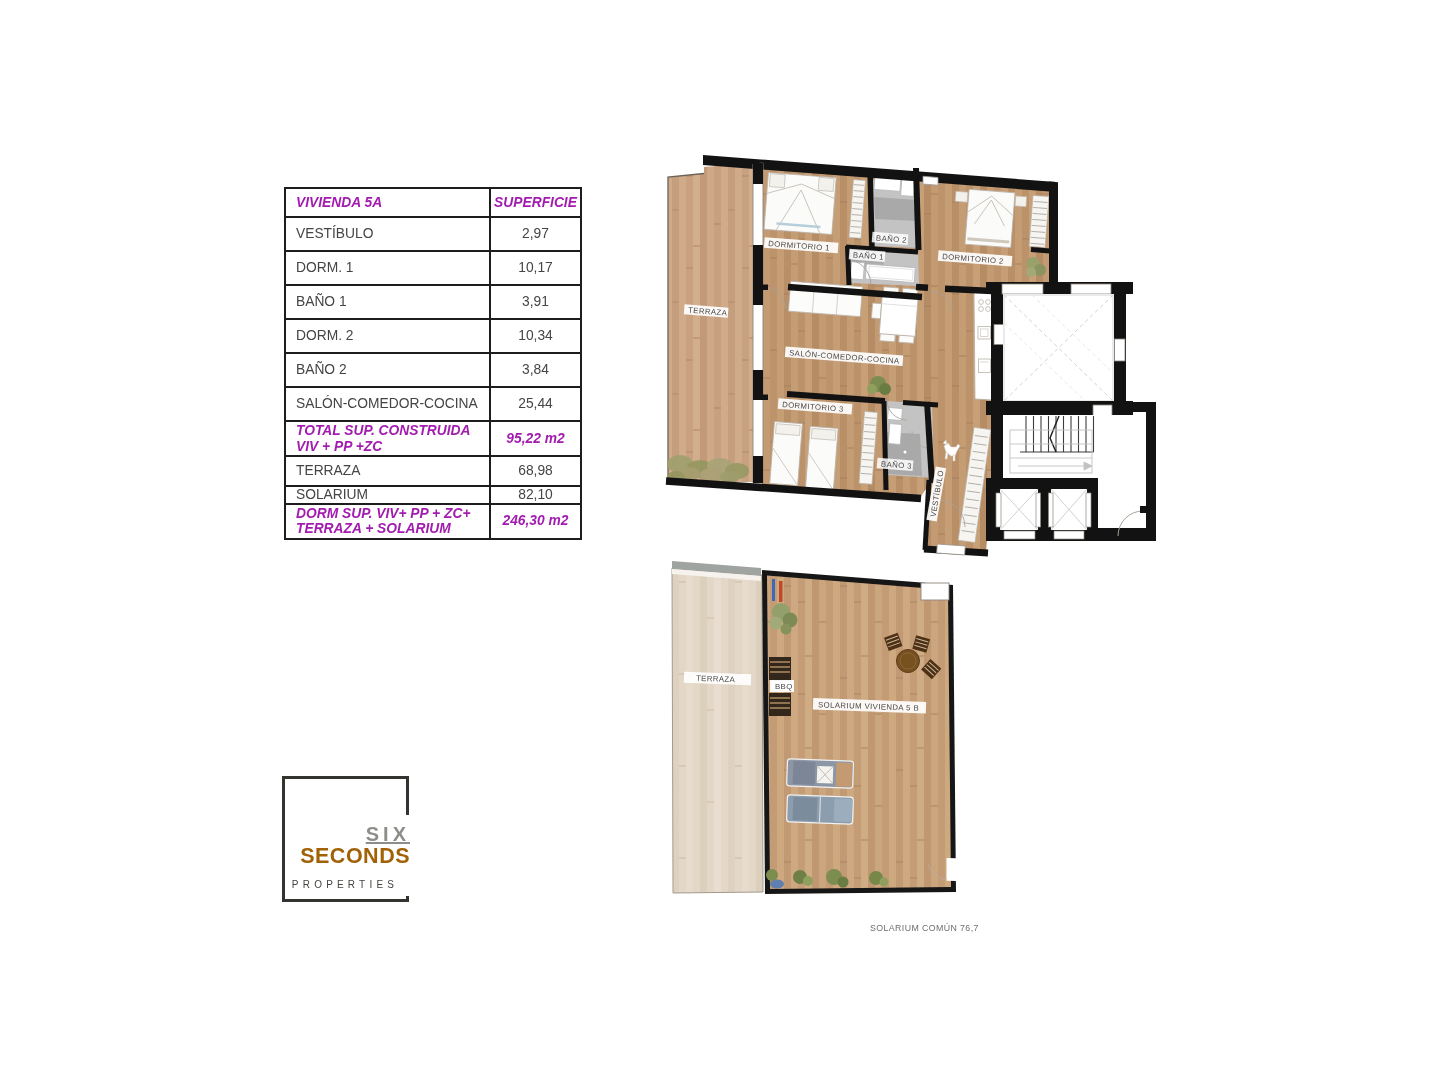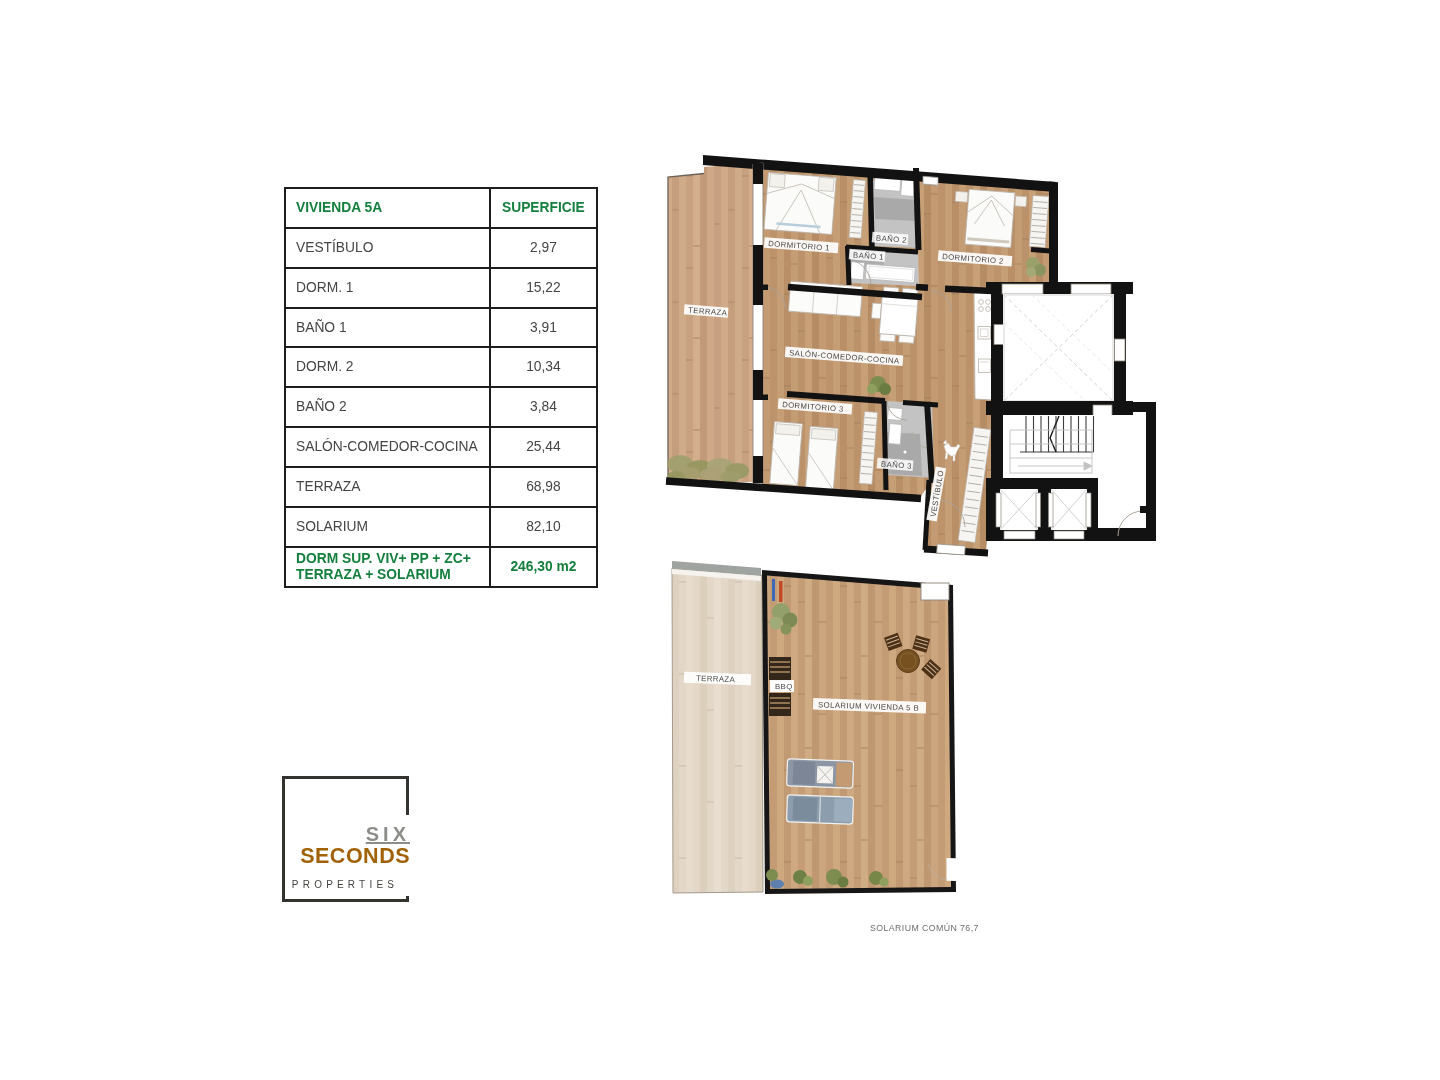--- a/index.html
+++ b/index.html
@@ -1,21 +1,21 @@
 <!DOCTYPE html>
 <html><head>
 <meta charset="utf-8">
 <style>
   html,body{margin:0;padding:0;background:#ffffff;}
   #page{position:relative;width:1440px;height:1080px;background:#ffffff;overflow:hidden;
         font-family:"Liberation Sans", sans-serif;}
   table.sup{position:absolute;left:284px;top:187px;border-collapse:collapse;table-layout:fixed;}
   table.sup td{border:2px solid #1d1d1d;color:#454545;font-size:13.8px;padding:0 0 0 10px;vertical-align:middle;line-height:1.15;}
-  table.sup td.v{text-align:center;padding:11px;}
-  table.sup tr.b td{font-weight:bold;color:#15803d;}
+  table.sup td.v{text-align:center;padding:0;}
+  table.sup tr.b td{font-weight:bold;color:#a21caf;font-style:italic;}
   .logo{position:absolute;left:282px;top:776px;width:128px;height:127px;}
   .logo .sq{position:absolute;left:0;top:0;width:121px;height:120px;border:3.5px solid #35332f;}
   .logo .mask{position:absolute;left:118px;top:39px;width:14px;height:81px;background:#ffffff;}
   .logo .six{position:absolute;right:0px;top:47px;width:130px;text-align:right;color:#8d8d89;
              font-size:20px;font-weight:bold;letter-spacing:4px;margin:0;text-decoration:underline;}
   .logo .seconds{position:absolute;right:0px;top:68px;width:140px;text-align:right;color:#a16207;
              font-size:21.5px;font-weight:bold;letter-spacing:0.5px;margin:0;}
   .logo .props{position:absolute;right:0px;top:103px;width:130px;text-align:center;color:#45433f;
              font-size:10px;letter-spacing:4.2px;margin:0;}
 </style>
@@ -32,37 +32,41 @@
         <tr class="b" style="height:29px">
           <td>VIVIENDA 5A</td>
           <td class="v">SUPERFICIE</td>
         </tr>
     <tr style="height:34px">
           <td>VESTÍBULO</td>
           <td class="v">2,97</td>
         </tr>
     <tr style="height:34px">
           <td>DORM. 1</td>
-          <td class="v">15,22</td>
+          <td class="v">10,17</td>
         </tr>
     <tr style="height:34px">
           <td>BAÑO 1</td>
           <td class="v">3,91</td>
         </tr>
     <tr style="height:34px">
           <td>DORM. 2</td>
           <td class="v">10,34</td>
         </tr>
     <tr style="height:34px">
           <td>BAÑO 2</td>
           <td class="v">3,84</td>
         </tr>
     <tr style="height:34px">
           <td>SALÓN-COMEDOR-COCINA</td>
           <td class="v">25,44</td>
+        </tr>
+    <tr class="b" style="height:35px">
+          <td>TOTAL SUP. CONSTRUIDA VIV + PP +ZC</td>
+          <td class="v">95,22 m2</td>
         </tr>
     <tr style="height:30px">
           <td>TERRAZA</td>
           <td class="v">68,98</td>
         </tr>
     <tr style="height:14px">
           <td>SOLARIUM</td>
           <td class="v">82,10</td>
         </tr>
     <tr class="b" style="height:35px">

